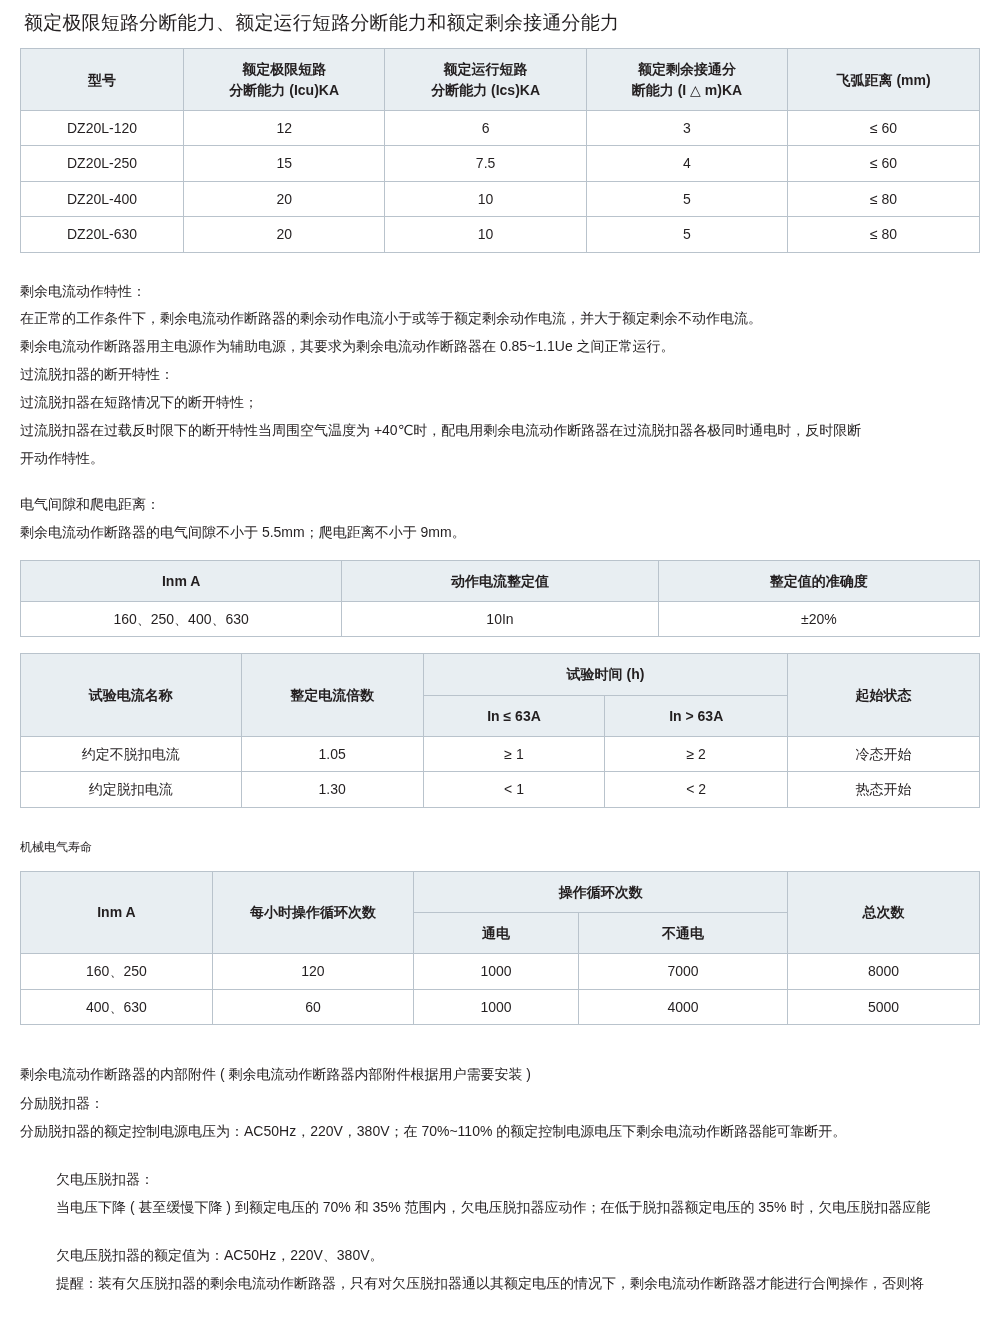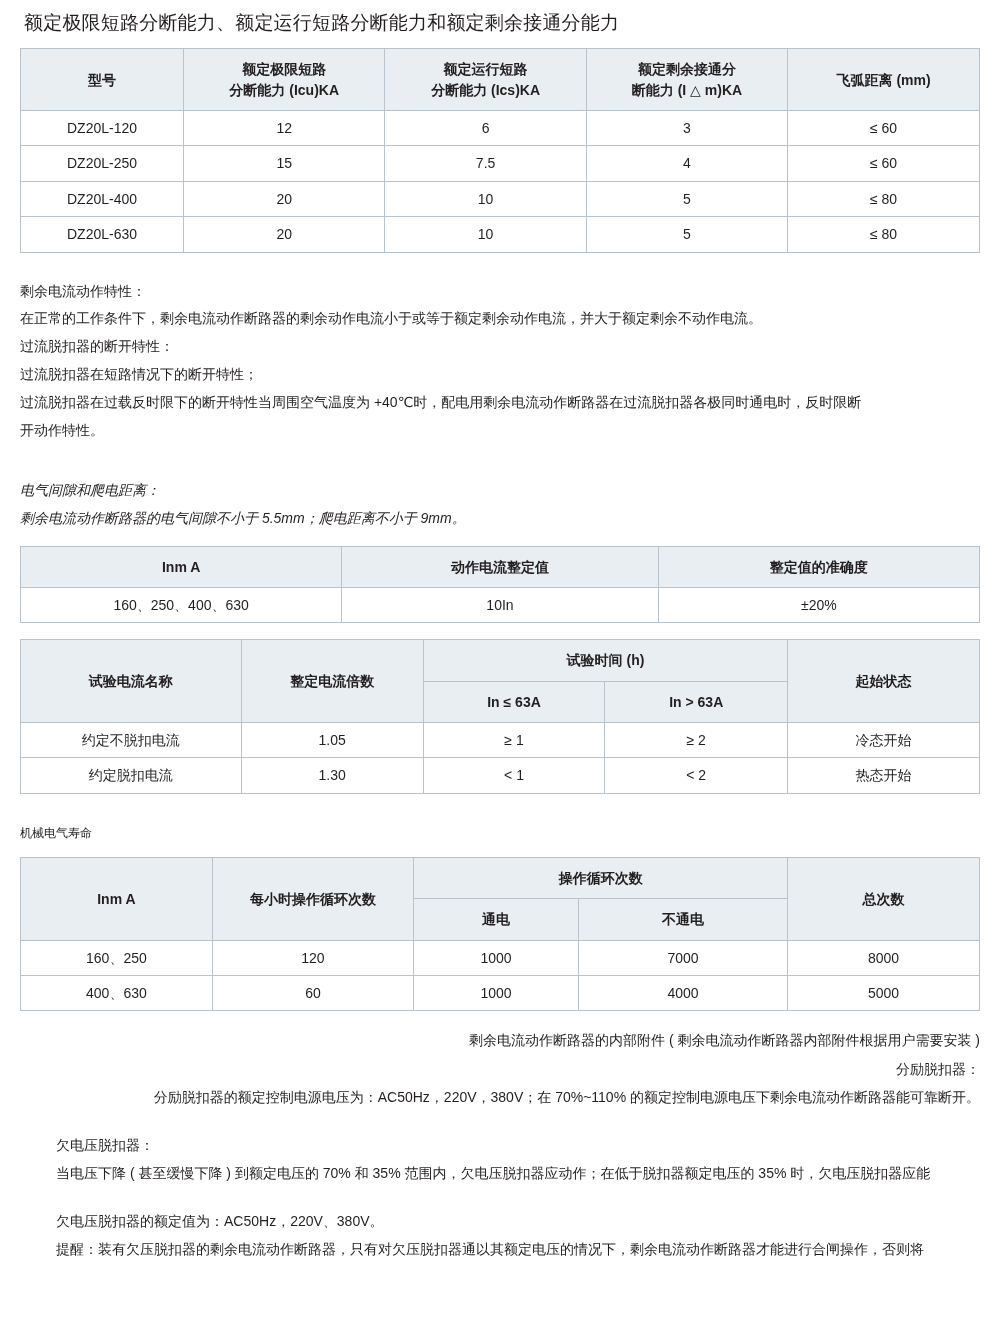--- a/index.html
+++ b/index.html
@@ -49,35 +49,35 @@
   .t-head-tall th { height: 52px; }
 
   .para-block {
     margin: 26px 0 0 0;
   }
   .para {
     margin: 0 0 2px 0;
     font-size: 14px;
     line-height: 1.85;
   }
-  .gap-lg { margin-top: 34px; font-style: italic; }
+  .gap-lg { margin-top: 20px; }
   .gap-md { margin-top: 22px; margin-left: 36px; }
 
   .section-title {
     font-size: 12px;
     margin: 30px 0 12px 0;
   }
   .tbl-wrap { margin-top: 14px; }
   .tbl-wrap.compact { margin-top: 16px; }
 
   .sub-head td, .sub-head th {
     background: #e8eef2;
     font-weight: bold;
   }
-  .note-block { margin-top: 16px; text-align: right; }
+  .note-block { margin-top: 36px; }
   .note-block .para { line-height: 1.9; }
 </style>
 </head>
 <body>
 
 <div class="page">
 
   <div class="caption">额定极限短路分断能力、额定运行短路分断能力和额定剩余接通分能力</div>
 
   <table class="spec">
@@ -131,20 +131,21 @@
         <td>10</td>
         <td>5</td>
         <td>≤ 80</td>
       </tr>
     </tbody>
   </table>
 
   <div class="para-block">
     <p class="para">剩余电流动作特性：</p>
     <p class="para">在正常的工作条件下，剩余电流动作断路器的剩余动作电流小于或等于额定剩余动作电流，并大于额定剩余不动作电流。</p>
+    <p class="para">剩余电流动作断路器用主电源作为辅助电源，其要求为剩余电流动作断路器在 0.85~1.1Ue 之间正常运行。</p>
     <p class="para">过流脱扣器的断开特性：</p>
     <p class="para">过流脱扣器在短路情况下的断开特性；</p>
     <p class="para">过流脱扣器在过载反时限下的断开特性当周围空气温度为 +40℃时，配电用剩余电流动作断路器在过流脱扣器各极同时通电时，反时限断</p>
     <p class="para">开动作特性。</p>
   </div>
 
   <div class="para-block gap-lg">
     <p class="para">电气间隙和爬电距离：</p>
     <p class="para">剩余电流动作断路器的电气间隙不小于 5.5mm；爬电距离不小于 9mm。</p>
   </div>

